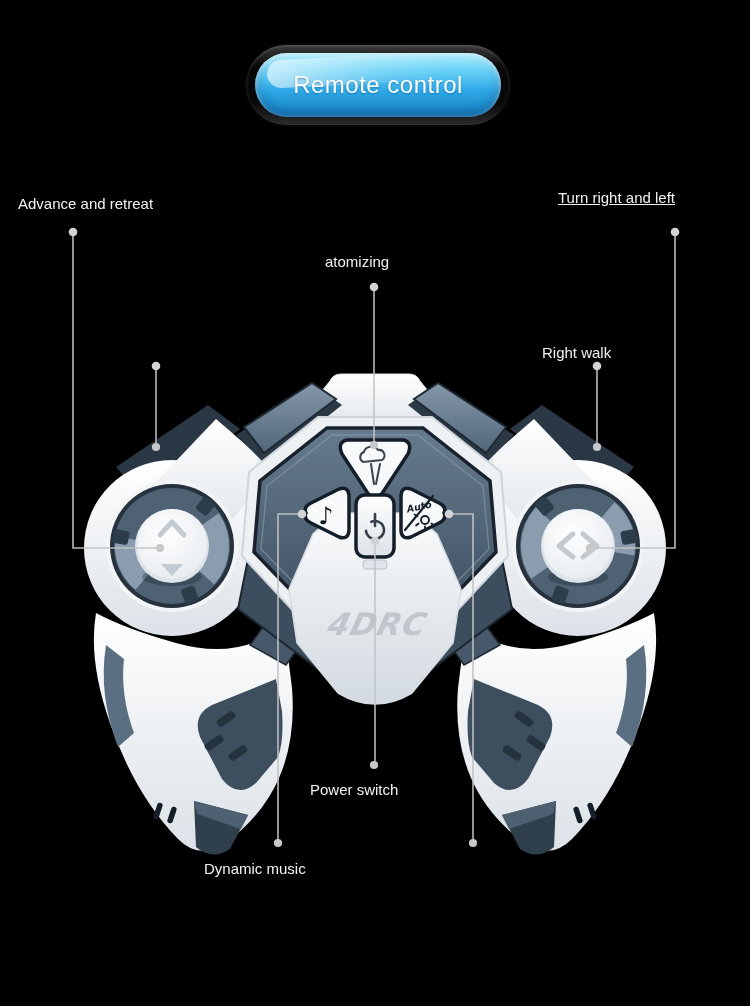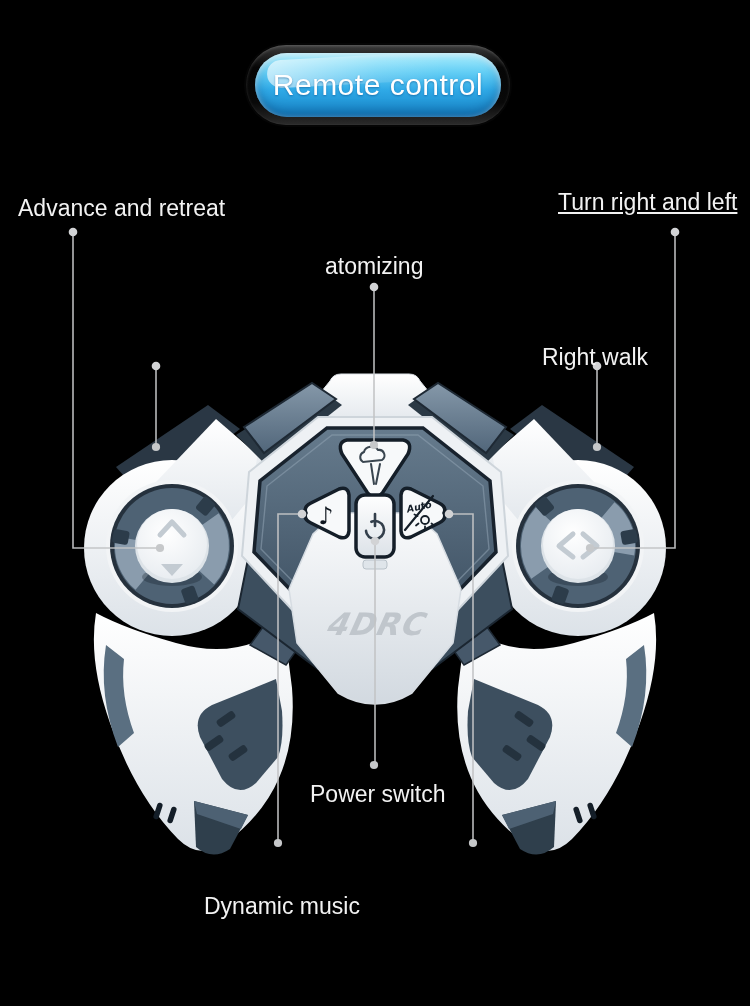--- a/index.html
+++ b/index.html
@@ -10,31 +10,31 @@
          background:linear-gradient(180deg,#3c3c3c,#060606 28%,#090909 72%,#2b2b2b);
          box-shadow:0 0 0 2px #050505,0 1px 3px rgba(255,255,255,.18) inset;}
   .badge-inner{position:absolute;left:9px;top:8px;right:9px;bottom:8px;border-radius:38px;
          background:linear-gradient(180deg,#aeeffd 0%,#63cef5 30%,#2fa9e6 58%,#1583c7 100%);
          box-shadow:inset 0 2px 6px rgba(255,255,255,.6),inset 0 -5px 12px rgba(0,40,90,.4);
          overflow:hidden;}
   .badge-inner::before{content:"";position:absolute;left:5%;top:5%;width:72%;height:44%;
          border-radius:28px;transform:rotate(-3deg);
          background:linear-gradient(100deg,rgba(255,255,255,.62),rgba(255,255,255,.15) 62%,rgba(255,255,255,0));}
   .badge-text{position:absolute;inset:0;display:flex;align-items:center;justify-content:center;
-         color:#fff;font-size:30px;letter-spacing:.5px;z-index:2;
+         color:#fff;font-size:24px;letter-spacing:.5px;z-index:2;
          text-shadow:0 1px 2px rgba(0,60,120,.45);}
   
-  .label{position:absolute;color:#f2f2f2;font-size:23px;white-space:nowrap;z-index:5;}
+  .label{position:absolute;color:#f2f2f2;font-size:15px;white-space:nowrap;z-index:5;}
   #lbl-advance{left:18px;top:195px;}
   #lbl-turn{left:558px;top:189px;text-decoration:underline;}
   #lbl-atomizing{left:325px;top:253px;}
   #lbl-walk-left{left:97px;top:329px;}
   #lbl-right-walk{left:542px;top:344px;}
   #lbl-power{left:310px;top:781px;}
-  #lbl-music{left:204px;top:893px;}
+  #lbl-music{left:204px;top:860px;}
   #lbl-auto{left:391px;top:859px;width:160px;white-space:normal;text-align:center;line-height:26px;}
   
   #controller-svg{position:absolute;left:80px;top:363px;z-index:1;}
   #lines-svg{position:absolute;left:0;top:0;z-index:4;pointer-events:none;}
 </style>
 </head>
 <body>
 
 <div class="stage">
 

